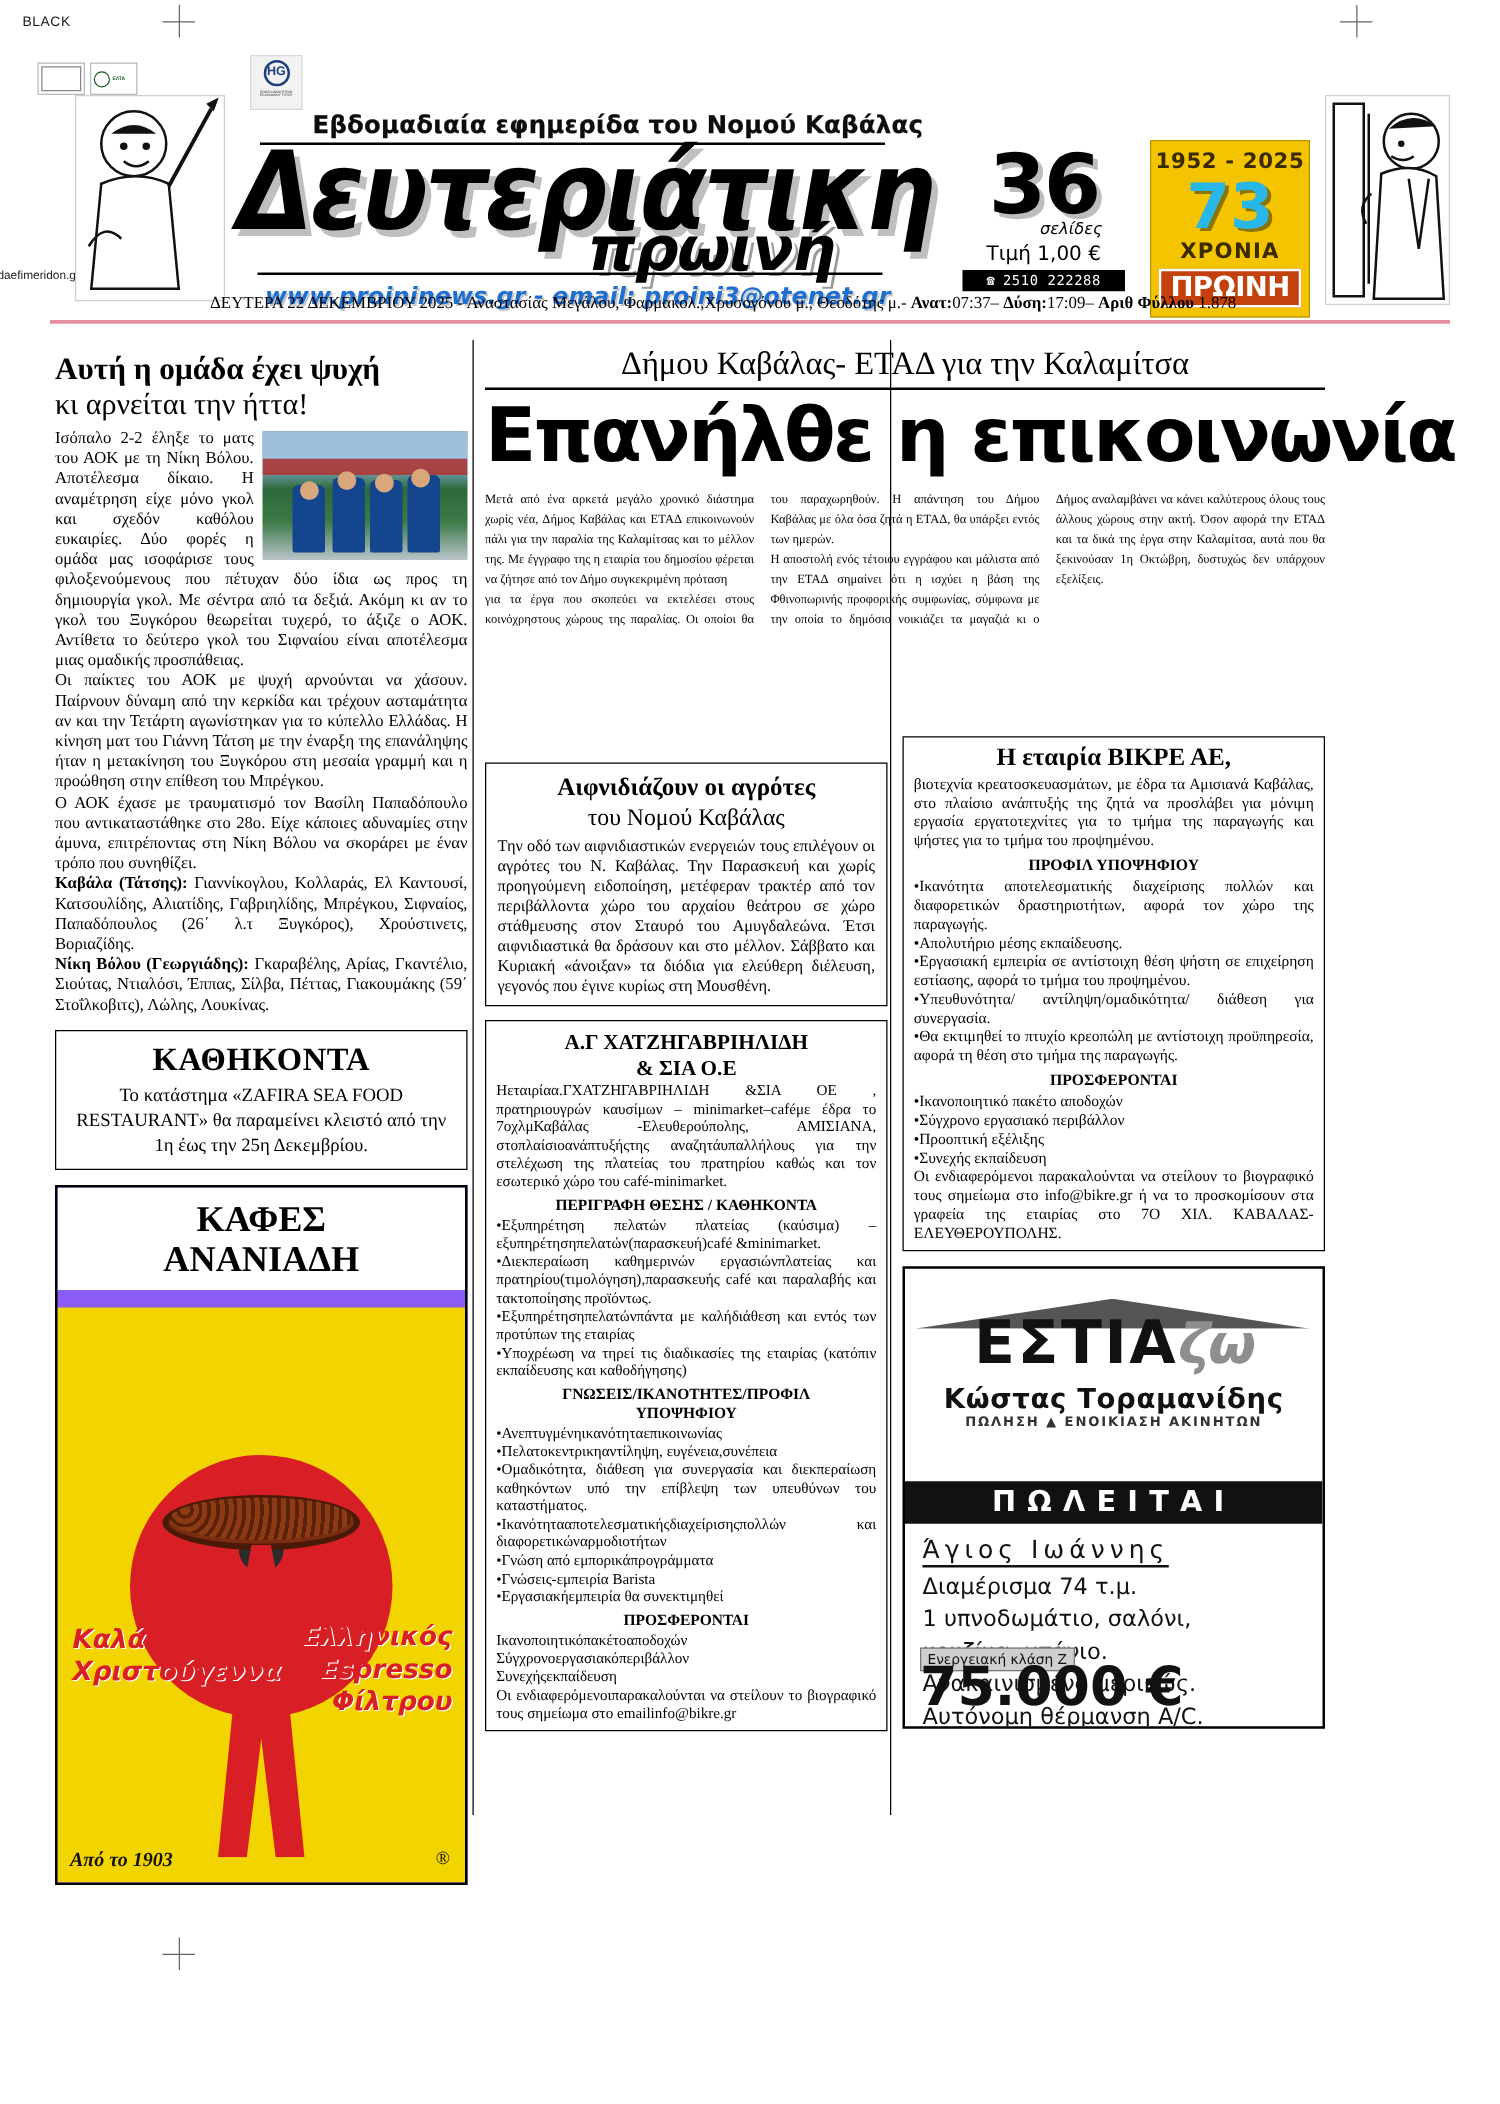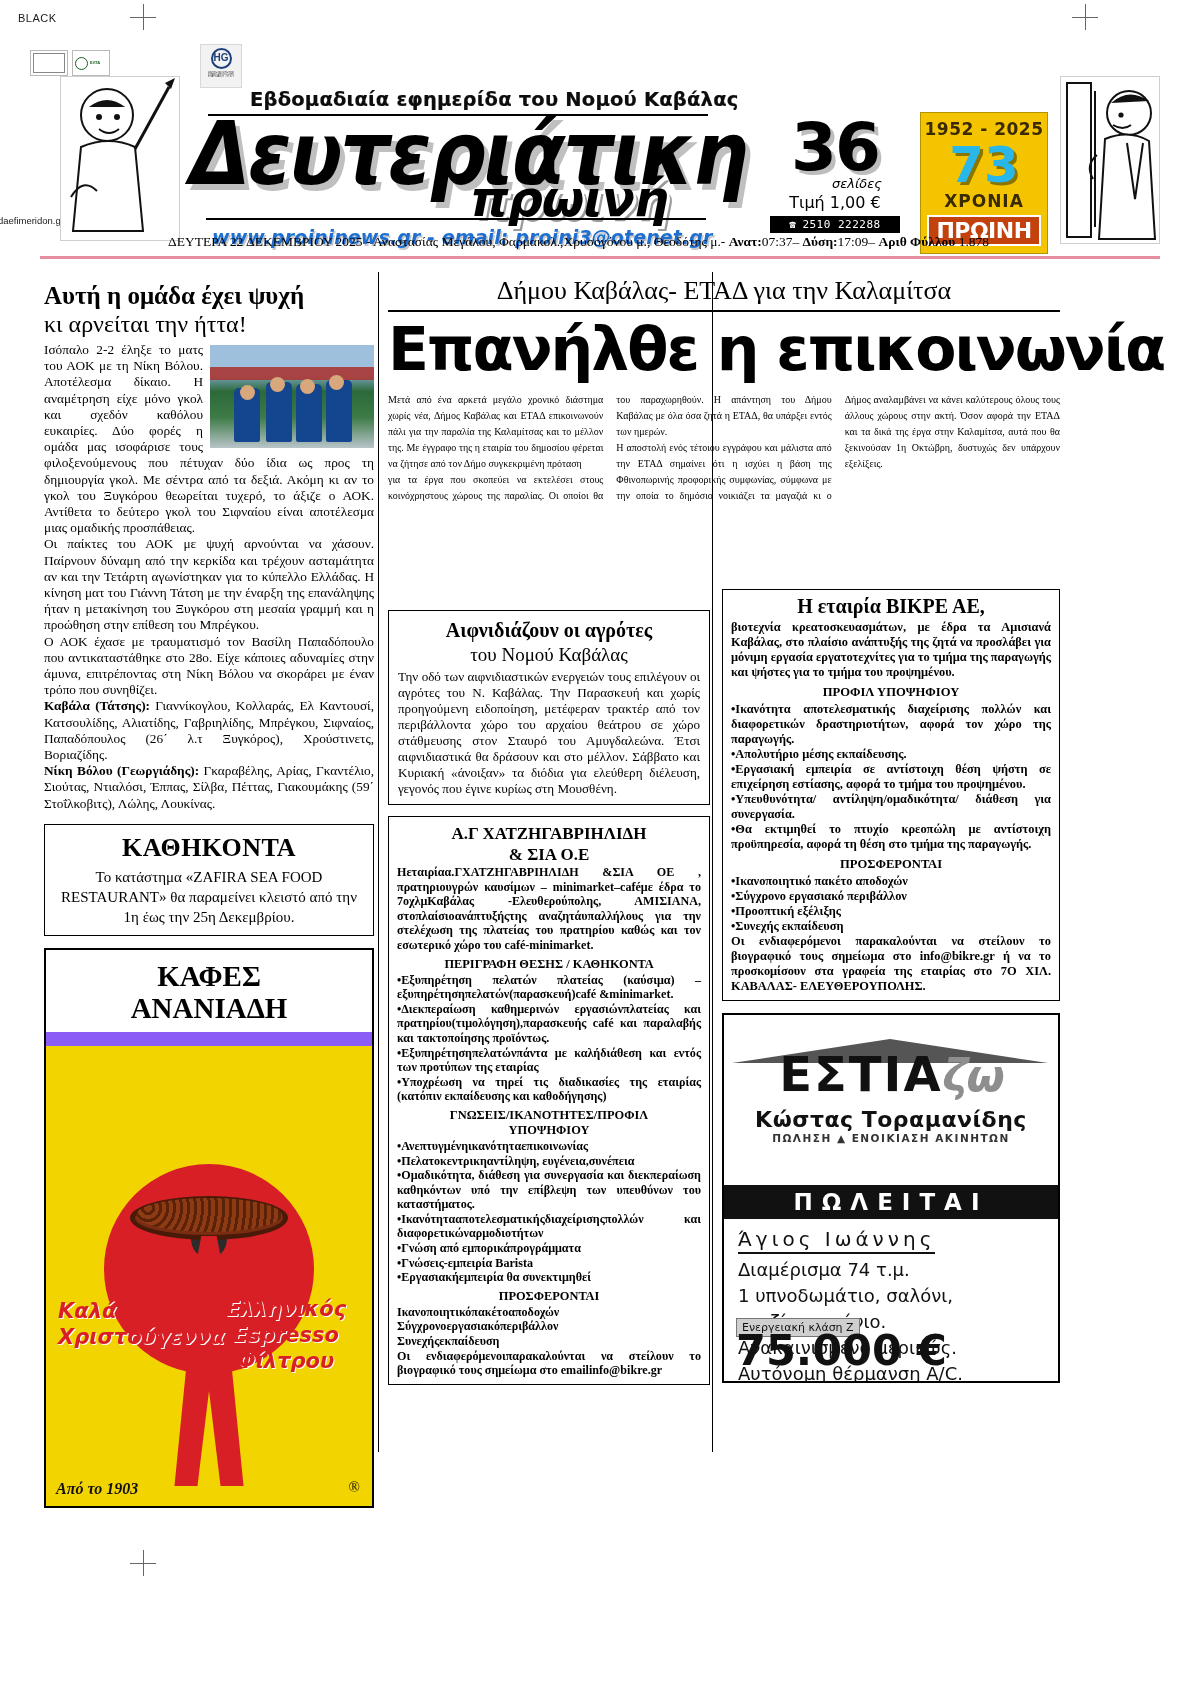--- a/index.html
+++ b/index.html
@@ -252,21 +252,21 @@
   .coffee .face {
     position:absolute; left:50%; top:172px; transform:translateX(-50%);
     width:36px; height:40px; border-radius:48%; background:#2b2b2b;
   }
   .coffee .txt-l, .coffee .txt-r {
     position:absolute; font-family:"DejaVu Sans", sans-serif; font-weight:bold;
     font-style:italic; color:#d81f26; font-size:21px; line-height:26px;
     text-shadow:1px 1px 0 #fff;
   }
   .coffee .txt-l { left:12px; top:252px; width:140px; }
-  .coffee .txt-r { right:10px; top:250px; width:152px; text-align:center; }
+  .coffee .txt-r { right:10px; top:250px; width:152px; text-align:right; }
   .coffee .since {
     position:absolute; left:10px; bottom:8px;
     font-family:"Liberation Serif", serif; font-weight:bold; font-style:italic;
     font-size:16px; color:#111;
   }
   .coffee .reg {
     position:absolute; right:12px; bottom:10px; font-size:15px; color:#111;
   }
 
   
@@ -304,21 +304,21 @@
     margin:0; text-align:center; font-weight:bold;
     font-family:"Liberation Serif", serif; font-size:17px; line-height:21px;
   }
   .jobbox .sec {
     text-align:center; font-weight:bold; font-size:12.4px; margin:4px 0 1px 0;
     font-family:"Liberation Serif", serif;
   }
   .jobbox .txt {
     font-family:"Liberation Serif", serif; font-size:12.1px; line-height:14.6px; text-align:justify;
   }
-  .jobbox .txt p { margin:0;font-weight:bold; }
+  .jobbox .txt p { margin:0; }
 
   
   .bikre h3 {
     text-align:center; font-weight:bold; font-size:20px; margin:0 0 3px 0;
     font-family:"Liberation Serif", serif;
   }
   .bikre .sec { text-align:center; font-weight:bold; font-size:12.6px; margin:5px 0 2px 0; }
   .bikre .txt { font-size:12.4px; line-height:15px; text-align:justify; }
   .bikre .txt p { margin:0; }
 

